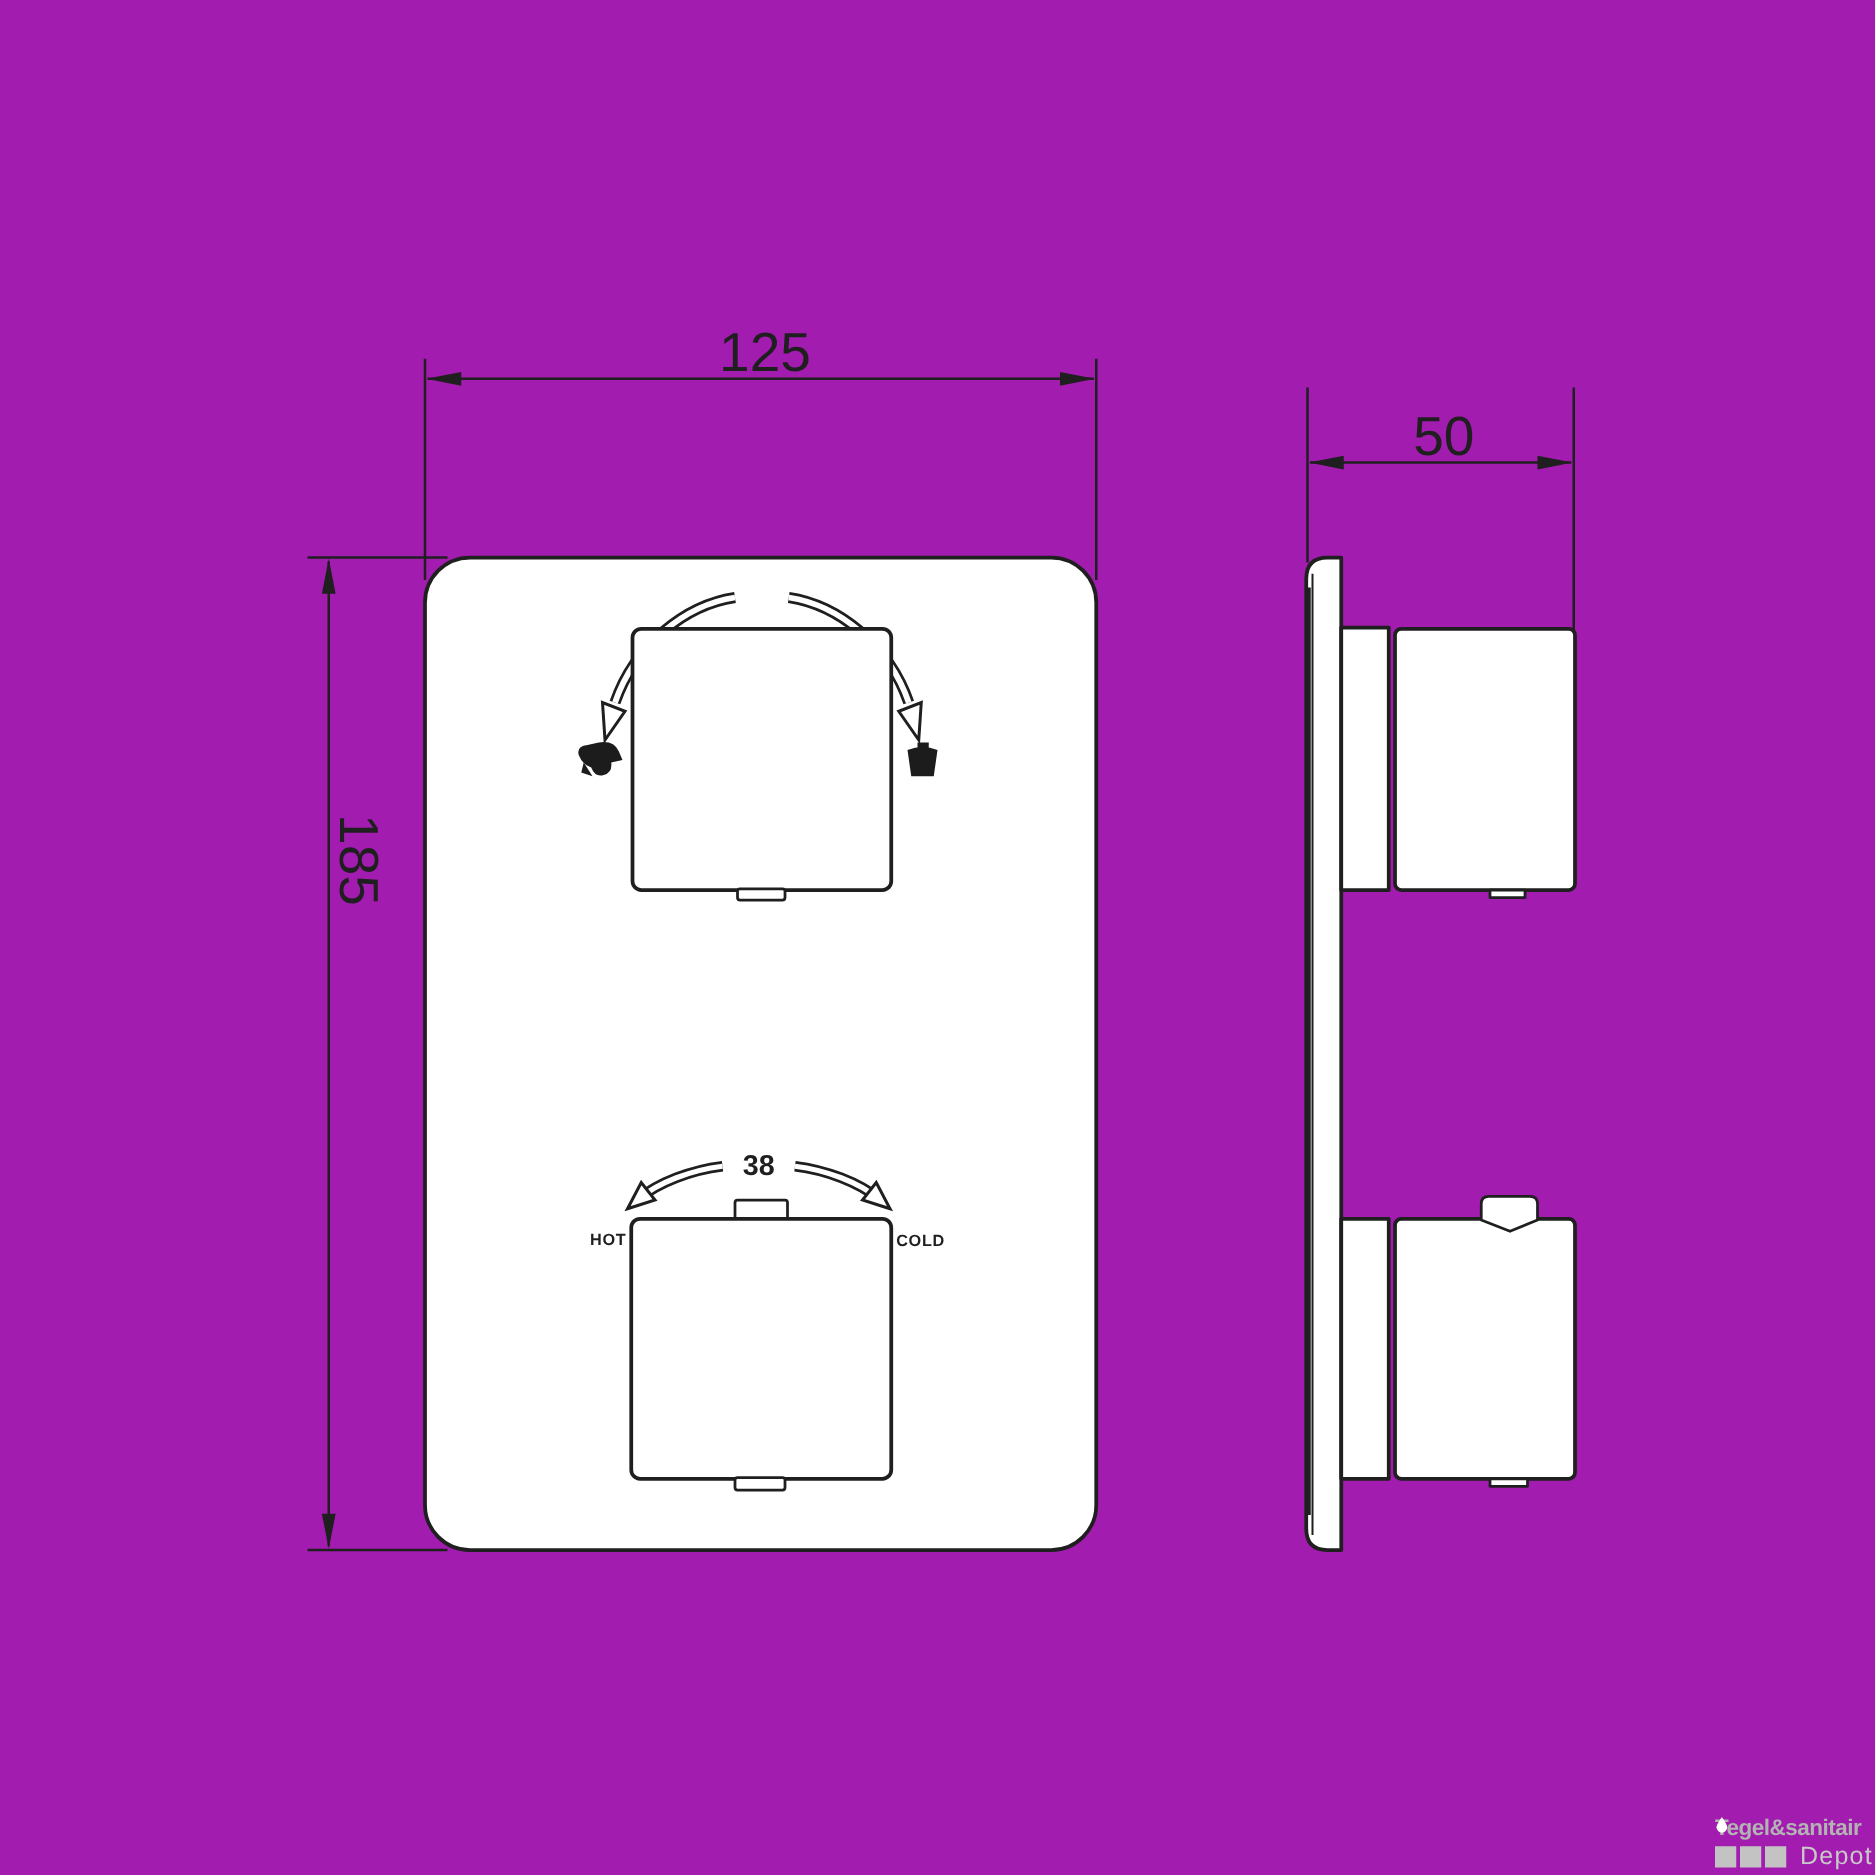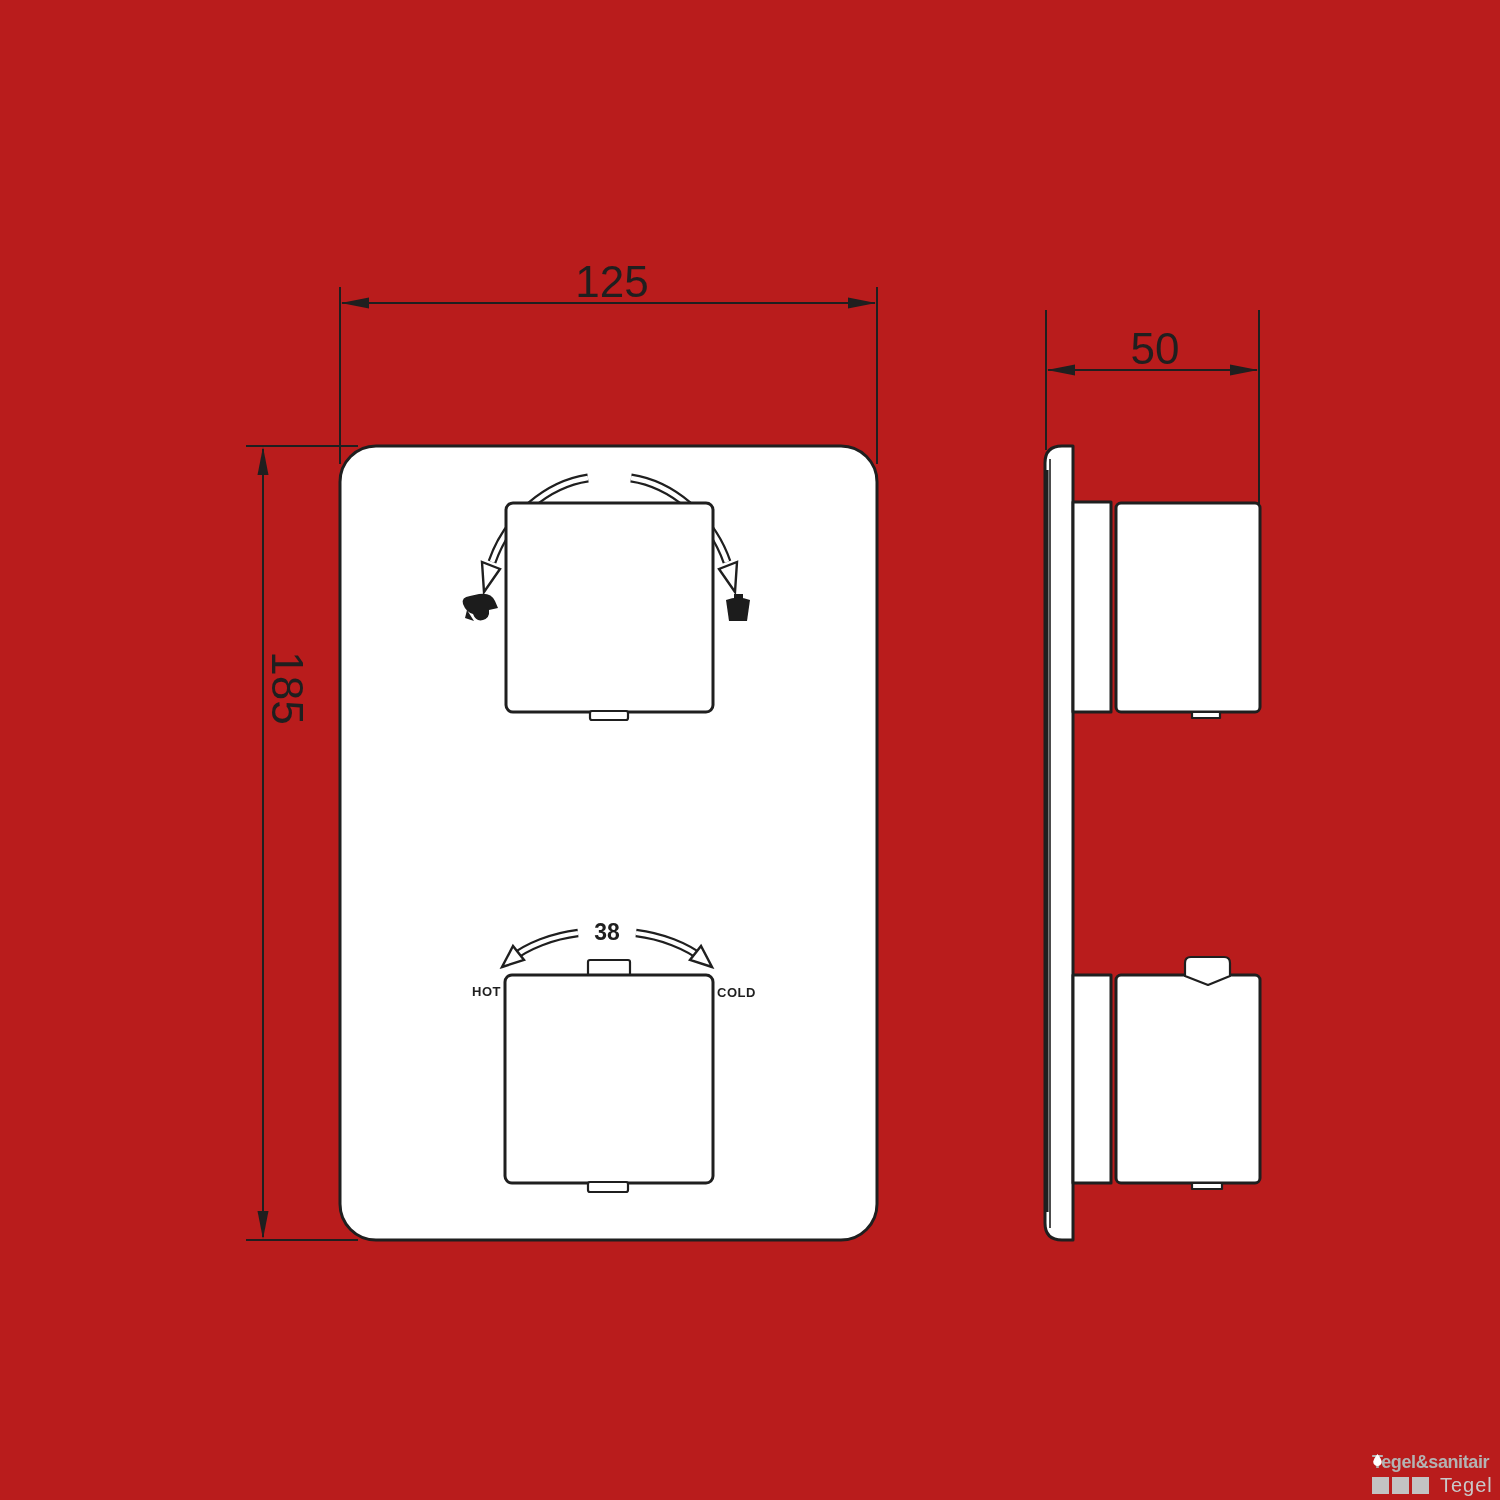--- a/index.html
+++ b/index.html
@@ -1,16 +1,16 @@
 <!DOCTYPE html>
 <html><head>
 <meta charset="utf-8">
 <style>
   html,body{margin:0;padding:0;background:#fff;}
-  #stage{position:relative;width:1500px;height:1500px;background:#b91c1c;overflow:hidden;
+  #stage{position:relative;width:1500px;height:1500px;background:#a21caf;overflow:hidden;
          font-family:"Liberation Sans",sans-serif;}
   svg{position:absolute;left:0;top:0;}
   .outline{fill:#ffffff;stroke:#1f1f1f;stroke-width:3;stroke-linejoin:round;}
   .thin{stroke-width:2.2;}
   .dimline{stroke:#1f1f1f;stroke-width:2;fill:none;}
   .ah{fill:#1f1f1f;stroke:none;}
   .dimtext{font-family:"Liberation Sans",sans-serif;font-size:44px;fill:#1f1f1f;}
   .midtext{font-family:"Liberation Sans",sans-serif;font-size:23px;font-weight:600;fill:#1f1f1f;}
   .smalltext{font-family:"Liberation Sans",sans-serif;font-size:13px;font-weight:600;fill:#1f1f1f;letter-spacing:.5px;}
   .arcOuter{fill:none;stroke:#1f1f1f;stroke-width:9;}
@@ -132,16 +132,16 @@
   <div class="watermark">
     <div class="wm-brand">Tegel&amp;sanitair</div>
     <div class="wm-row">
       <div class="wm-sq">
         <svg width="11" height="14" viewBox="0 0 18 22">
           <path d="M 9,1 C 9,1 2,10 2,14 a7,7 0 0 0 14,0 C 16,10 9,1 9,1 Z" fill="#ffffff"></path>
         </svg>
       </div>
       <div class="wm-sq"></div>
       <div class="wm-sq"></div>
-      <div class="wm-sub">Tegel</div>
+      <div class="wm-sub">Depot</div>
     </div>
   </div>
 </div>
 
 </body></html>

